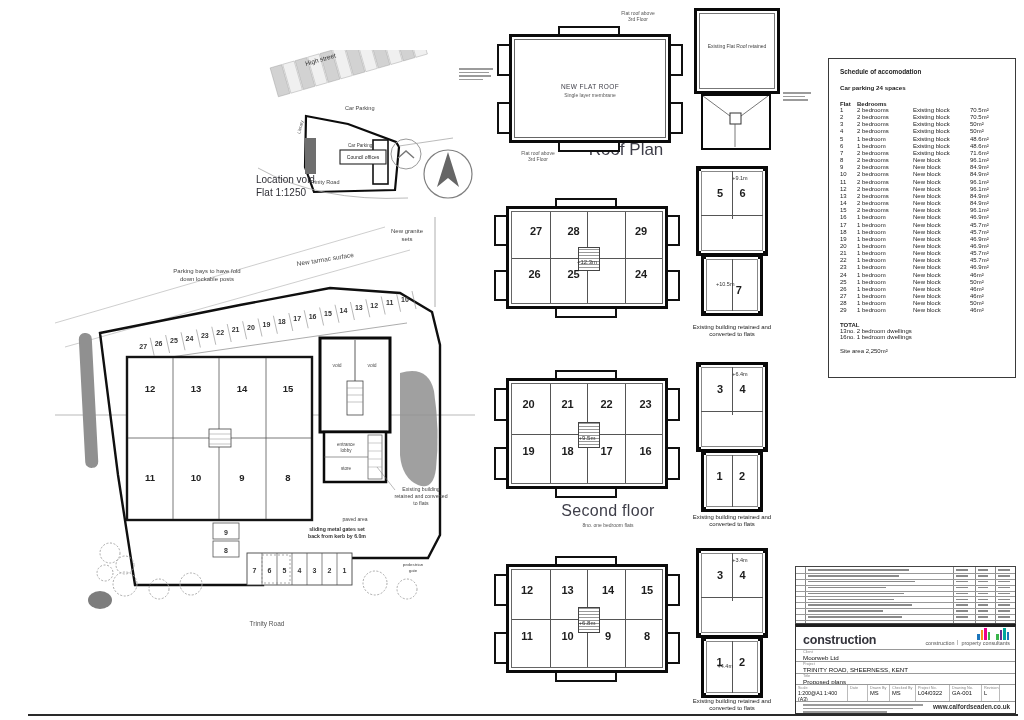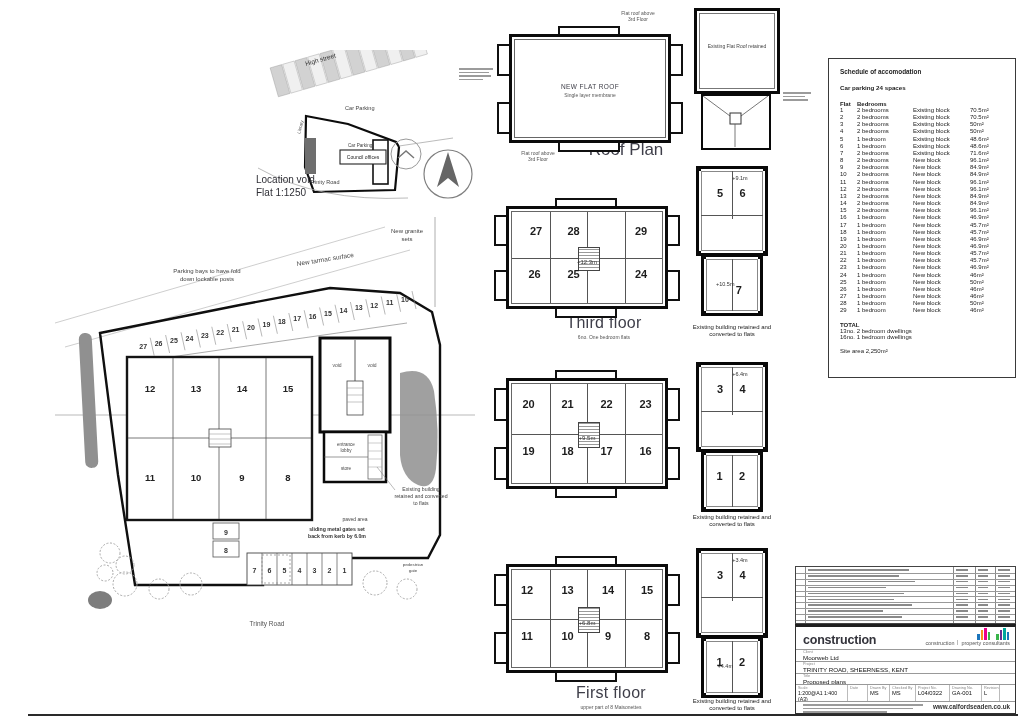--- a/index.html
+++ b/index.html
@@ -369,27 +369,23 @@
           <div class="fnum" style="left: 90%; top: 14%;">15</div>
           <div class="fnum" style="left: 10%; top: 62%;">11</div>
           <div class="fnum" style="left: 37%; top: 62%;">10</div>
           <div class="fnum" style="left: 64%; top: 62%;">9</div>
           <div class="fnum" style="left: 90%; top: 62%;">8</div>
           <div class="lvl">+6.8m</div>
         </div>
       </div>
     </div>
 
-  <div class="fcap" style="left:538px;top:314px;">
-    <div class="fcap-t">Third floor</div>
-    <div class="fcap-s">6no. One bedroom flats</div>
-  </div>
-  <div class="fcap" style="left:545px;top:684px;">
-    <div class="fcap-t">First floor</div>
-    <div class="fcap-s">upper part of 8 Maisonettes</div>
+  <div class="fcap" style="left:542px;top:502px;">
+    <div class="fcap-t">Second floor</div>
+    <div class="fcap-s">8no. one bedroom flats</div>
   </div>
 
   <div class="ex" style="left:686px;top:164px;height:174px;">
       <div class="exupper">
         <div class="exin"></div>
         <div style="position: absolute; left: 50%; top: 2px; bottom: 40%; width: 1px; background: rgb(85, 85, 85);"></div>
         <div style="position: absolute; left: 2px; right: 2px; top: 55%; height: 1px; background: rgb(85, 85, 85);"></div>
         <div class="pil" style="left: -3px; top: -3px;"></div>
         <div class="pil" style="left: -3px; bottom: -3px;"></div>
         <div class="pil" style="right: -3px; top: -3px;"></div>

